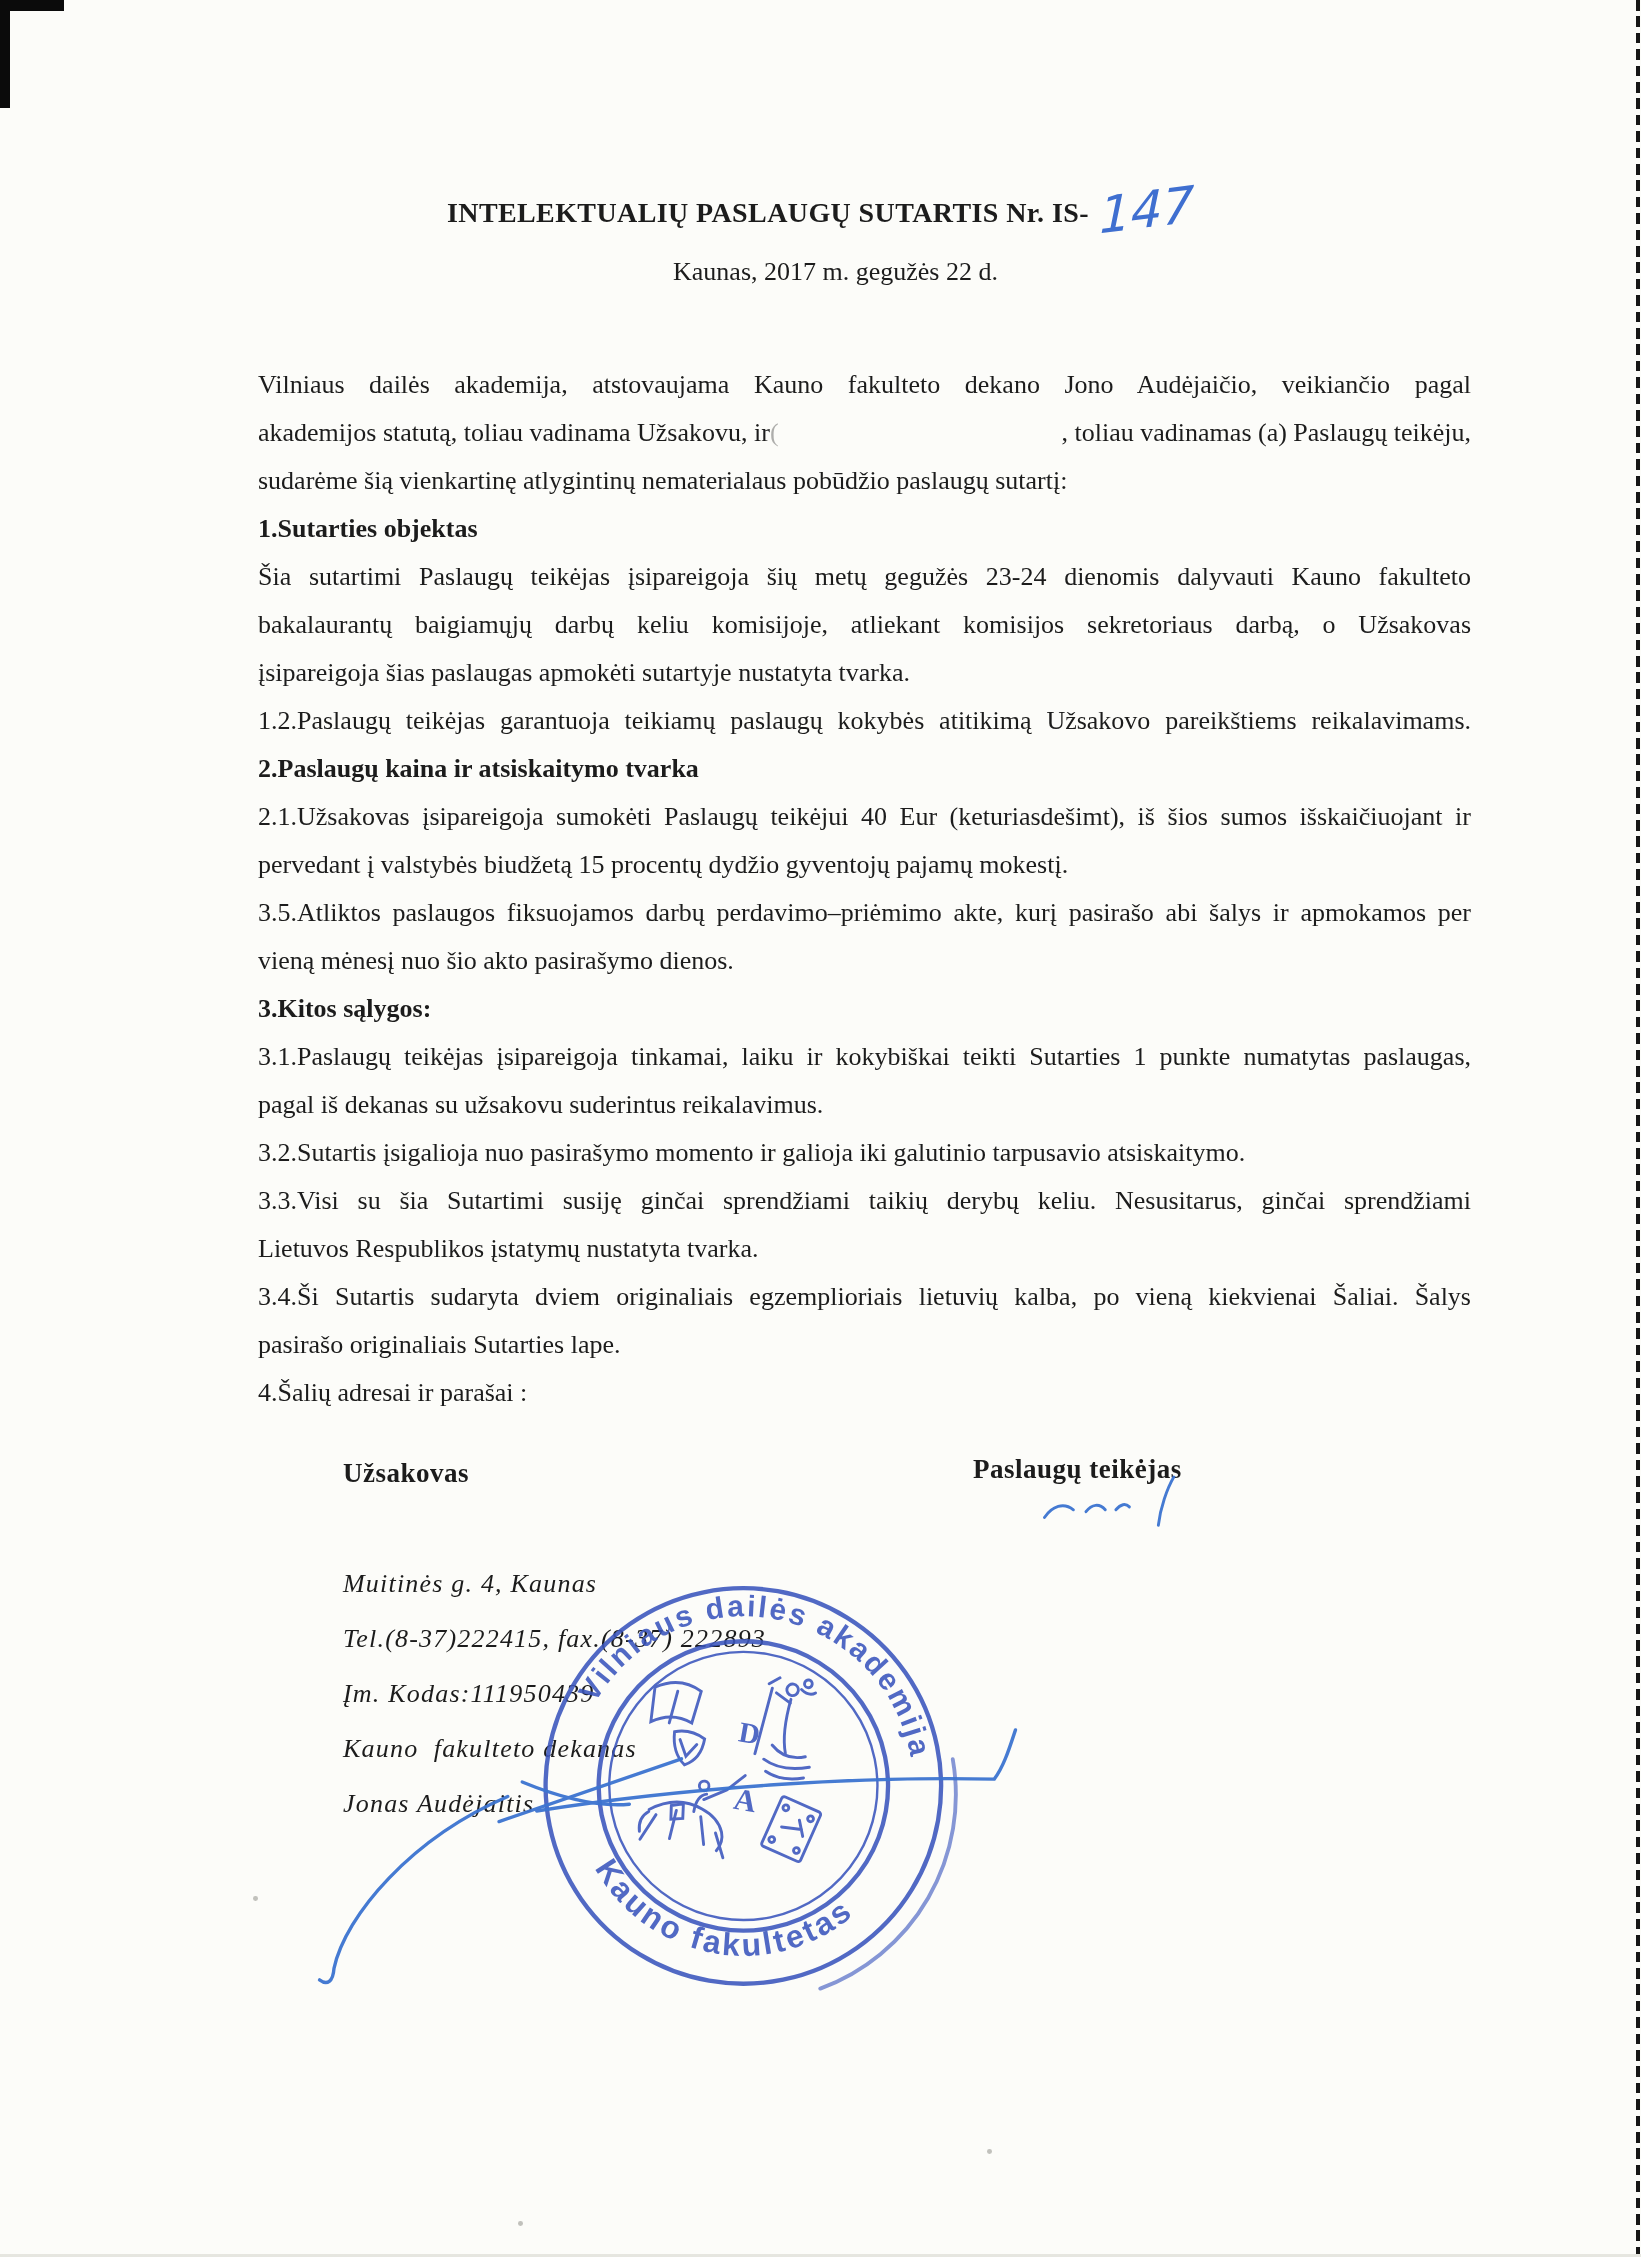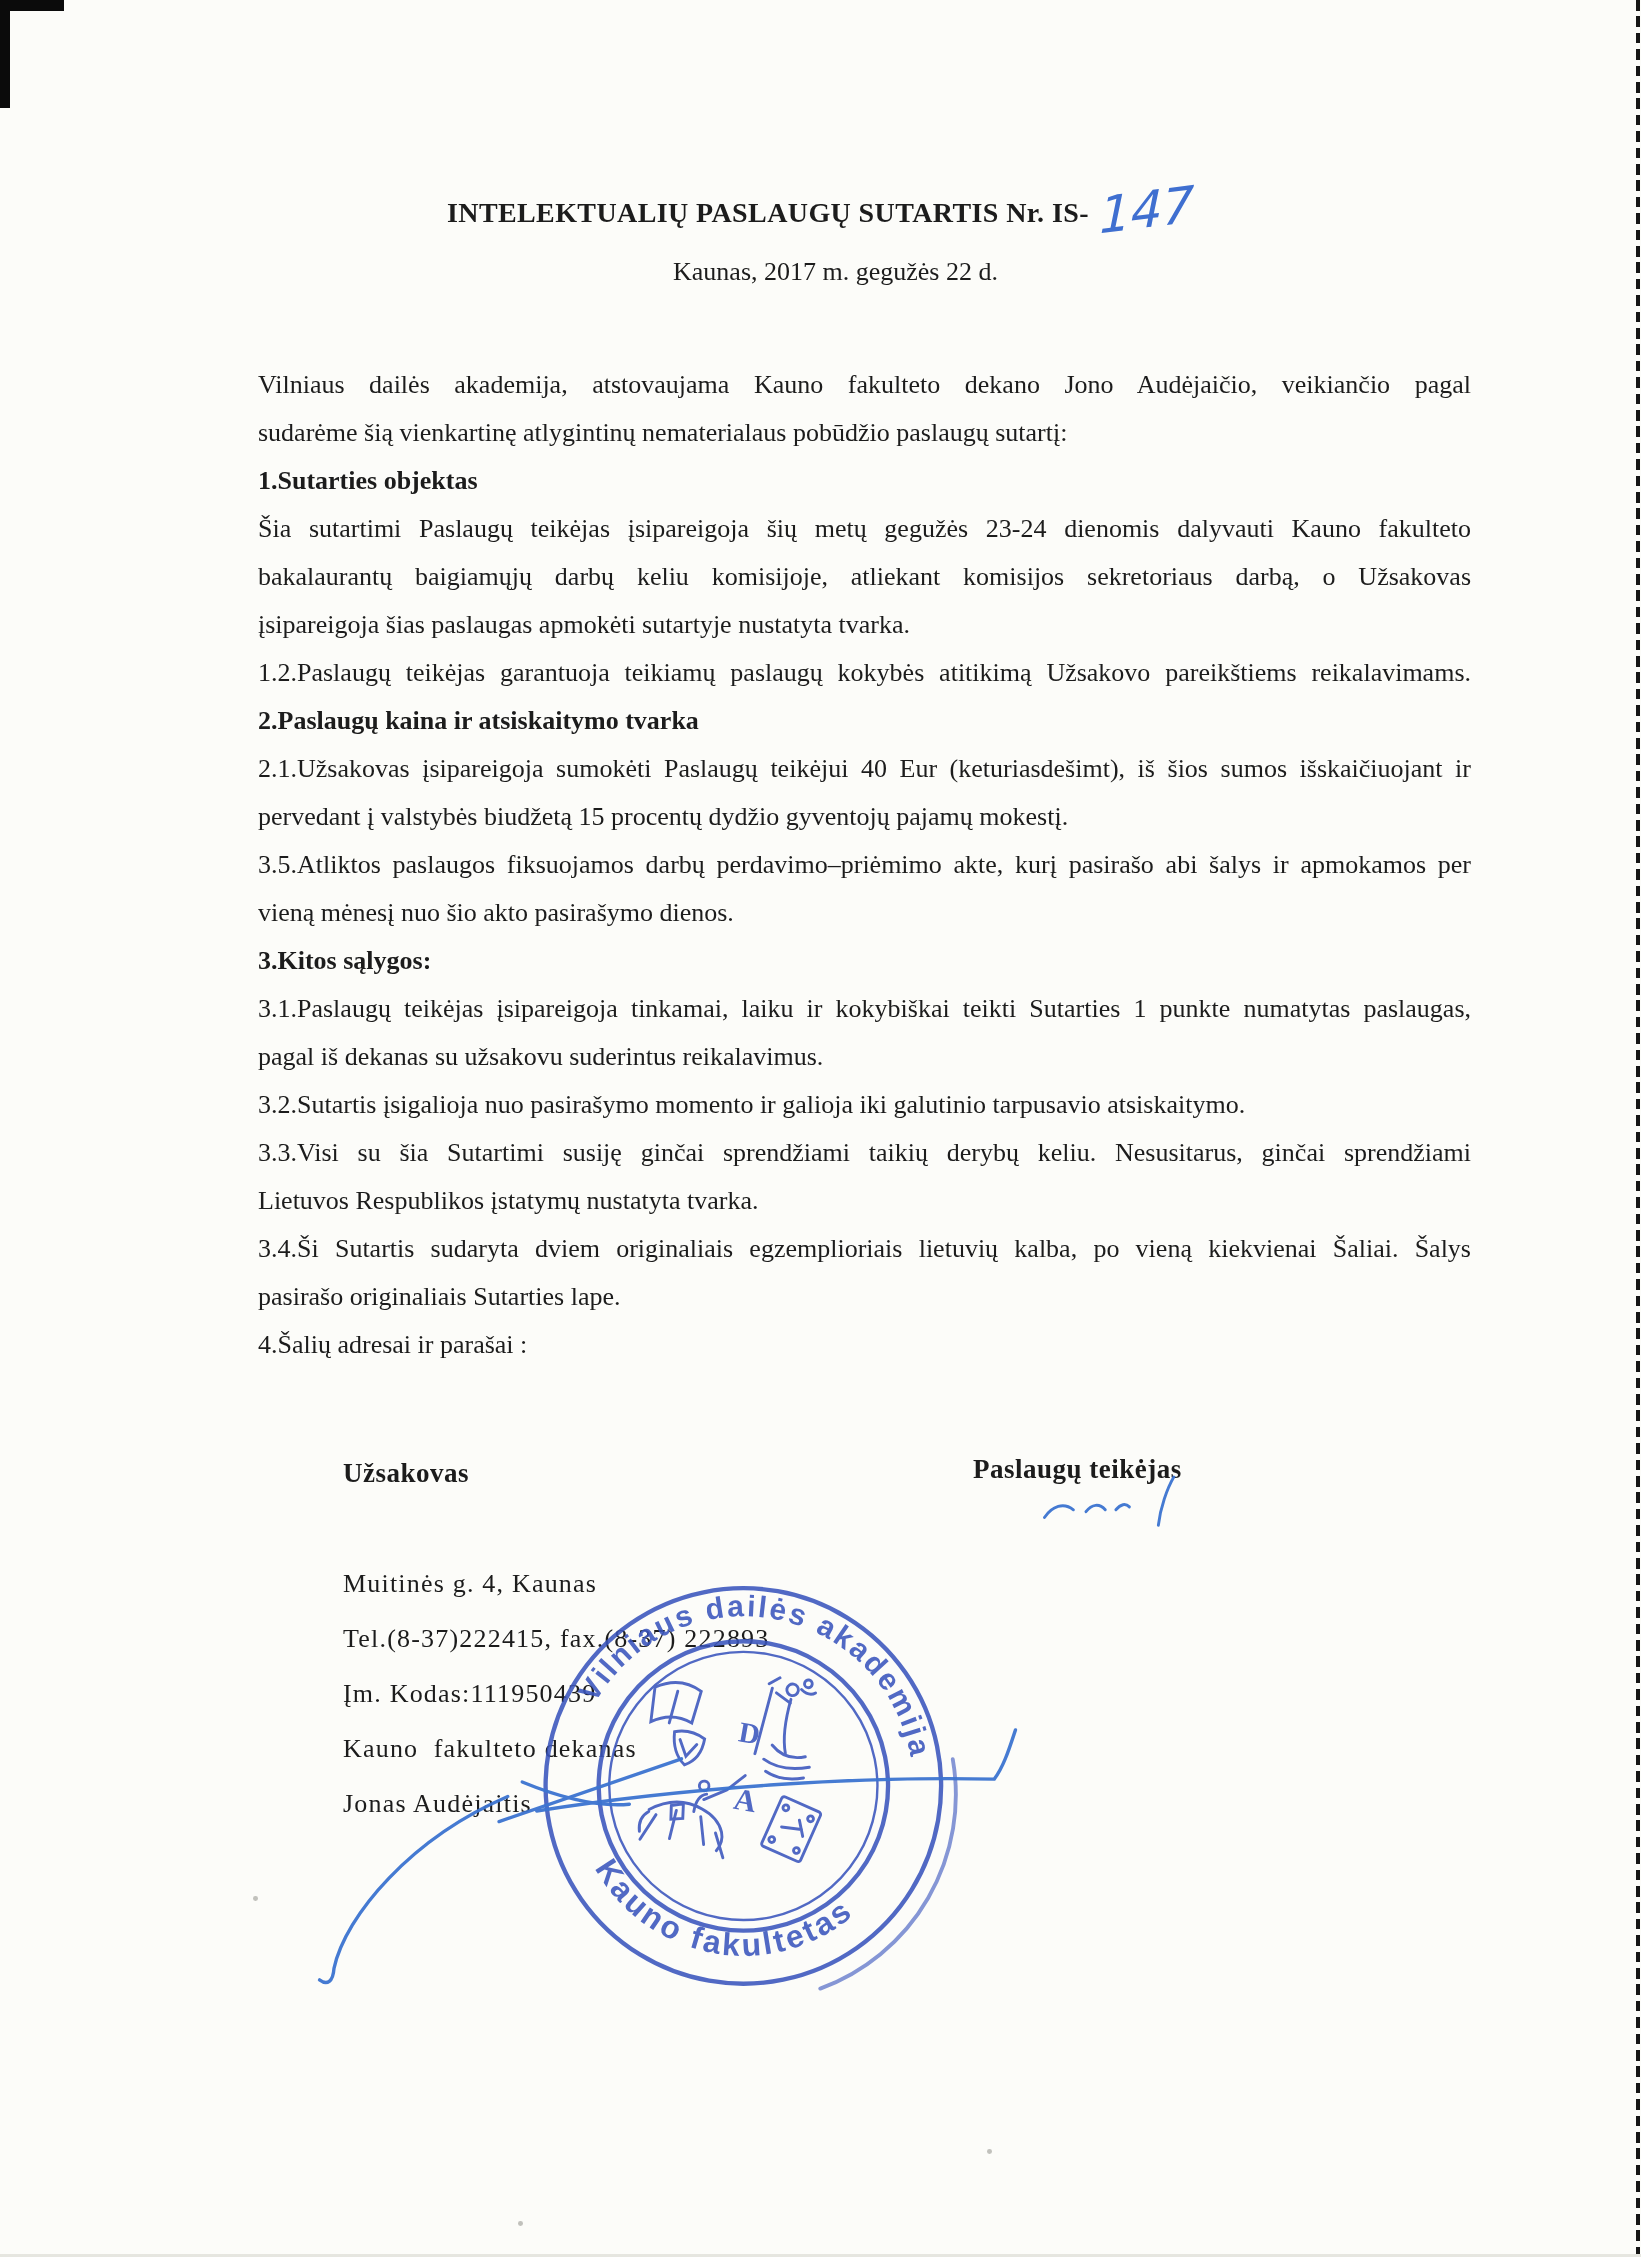--- a/index.html
+++ b/index.html
@@ -25,21 +25,21 @@
   .bline.justify{white-space:normal;text-align:justify;text-align-last:justify;}
   .bline.bold{font-weight:bold;}
   .bline.split{display:flex;}
   .bline.split .gap{flex:1;}
   .faint{opacity:.35;}
   
   .party-heading{position:absolute;font-size:27px;font-weight:bold;letter-spacing:0.5px;}
   .client-heading{left:343px;top:1458px;}
   .provider-heading{left:973px;top:1454px;}
   .address{position:absolute;left:343px;top:1556px;font-size:26px;letter-spacing:1.2px;}
-  .address div{height:55px;line-height:55px;white-space:pre;}
+  .address div{height:55px;line-height:55px;white-space:pre;font-style:italic;}
   .stamp-svg{position:absolute;left:502px;top:1540px;width:502px;height:463px;}
   .sig-svg{position:absolute;left:0;top:0;width:1641px;height:2257px;pointer-events:none;}
 </style>
 </head>
 <body>
 
 <div class="page">
 
   <div class="corner-top"></div>
   <div class="corner-side"></div>
@@ -49,20 +49,26 @@
   <div class="speck" style="left:987px;top:2149px;"></div>
   <div class="speck" style="left:518px;top:2221px;"></div>
 
   <div class="title-row">
     <span class="title">INTELEKTUALIŲ PASLAUGŲ SUTARTIS Nr. IS-</span><span class="hand-number">147</span>
   </div>
   <div class="dateline">Kaunas, 2017 m. gegužės 22 d.</div>
 
   <div class="content">
     <div class="bline justify">Vilniaus dailės akademija, atstovaujama Kauno fakulteto dekano Jono Audėjaičio, veikiančio pagal</div>
+    <div class="bline split">
+      <span>akademijos statutą, toliau vadinama Užsakovu, ir</span>
+      <span class="faint">(</span>
+      <span class="gap"></span>
+      <span>, toliau vadinamas (a) Paslaugų teikėju,</span>
+    </div>
     <div class="bline">sudarėme šią vienkartinę atlygintinų nematerialaus pobūdžio paslaugų sutartį:</div>
     <div class="bline bold">1.Sutarties objektas</div>
     <div class="bline justify">Šia sutartimi Paslaugų teikėjas įsipareigoja šių metų gegužės 23-24 dienomis dalyvauti Kauno fakulteto</div>
     <div class="bline justify">bakalaurantų baigiamųjų darbų keliu komisijoje, atliekant komisijos sekretoriaus darbą, o Užsakovas</div>
     <div class="bline">įsipareigoja šias paslaugas apmokėti sutartyje nustatyta tvarka.</div>
     <div class="bline justify">1.2.Paslaugų teikėjas garantuoja teikiamų paslaugų kokybės atitikimą Užsakovo pareikštiems reikalavimams.</div>
     <div class="bline bold">2.Paslaugų kaina ir atsiskaitymo tvarka</div>
     <div class="bline justify">2.1.Užsakovas įsipareigoja sumokėti Paslaugų teikėjui 40 Eur (keturiasdešimt), iš šios sumos išskaičiuojant ir</div>
     <div class="bline">pervedant į valstybės biudžetą 15 procentų dydžio gyventojų pajamų mokestį.</div>
     <div class="bline justify">3.5.Atliktos paslaugos fiksuojamos darbų perdavimo–priėmimo akte, kurį pasirašo abi šalys ir apmokamos per</div>

